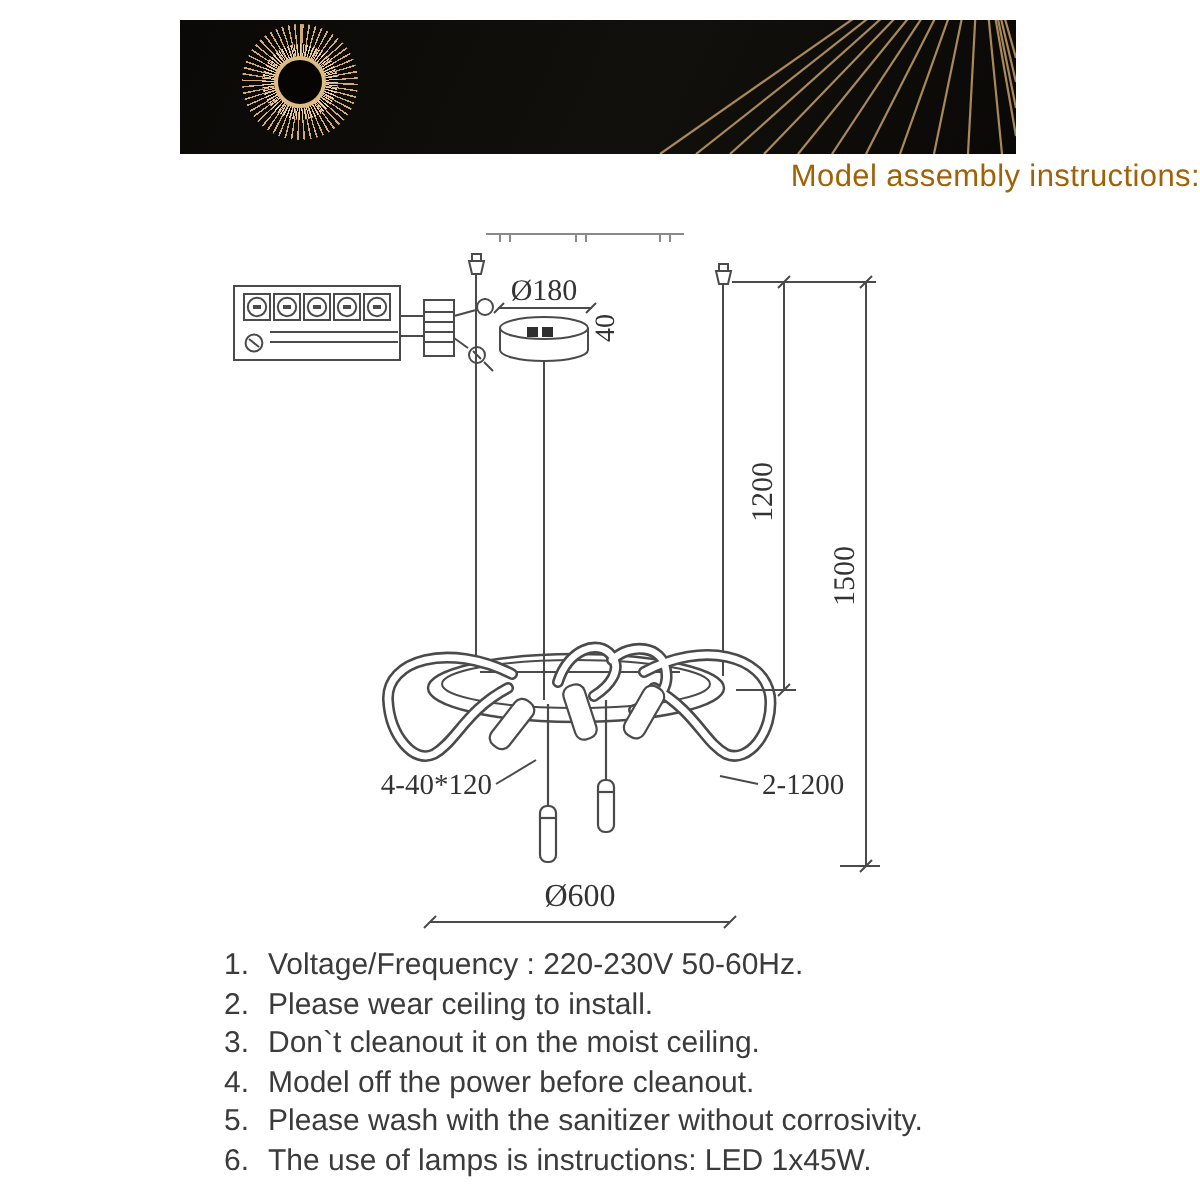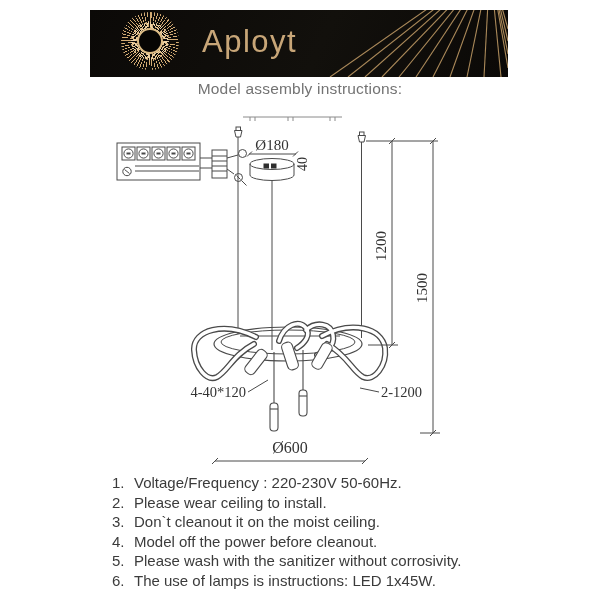--- a/index.html
+++ b/index.html
@@ -13,22 +13,22 @@
              background:repeating-conic-gradient(from 2deg,#d2ab74 0deg 1.7deg,rgba(0,0,0,0) 1.7deg 6.4deg);}
   #logo-rays-inner{position:absolute;left:41px;top:12px;width:38px;height:38px;border-radius:50%;
              background:repeating-conic-gradient(from 0deg,#ecd2a6 0deg 2deg,rgba(0,0,0,0) 2deg 5deg);}
   #logo-center{position:absolute;left:47px;top:18px;width:26px;height:26px;border-radius:50%;
                background:#070503;border:2px solid #dcbb85;box-sizing:border-box;}
   #brand{position:absolute;left:112px;top:14px;font-size:31px;letter-spacing:1.5px;
          color:#c8a678;font-weight:400;}
   #corner-rays{position:absolute;right:0;top:0;width:200px;height:67px;}
 
   
-  #title{position:absolute;left:0;top:80px;width:600px;text-align:center;
-         color:#737373;font-size:15.5px;line-height:17px;letter-spacing:.2px;}
+  #title{position:absolute;left:0;top:80px;width:600px;text-align:right;
+         color:#a16207;font-size:15.5px;line-height:17px;letter-spacing:.2px;}
 
   
   #drawing{position:absolute;left:90px;top:112px;width:420px;height:360px;}
   #drawing text{font-family:"Liberation Serif",serif;fill:#333;}
 
   
   #instructions{position:absolute;left:112px;top:473px;width:460px;
                 color:#3b3b3b;font-size:15px;line-height:19.5px;}
   .instr-row{display:flex;}
   .instr-num{width:22px;flex:0 0 22px;text-align:left;}
@@ -36,21 +36,20 @@
 </style>
 </head>
 <body>
 
 <div id="page">
 
   <div id="banner">
     <div id="logo-rays"></div>
     <div id="logo-rays-inner"></div>
     <div id="logo-center"></div>
-    <div id="brand">Aployt</div>
     <svg id="corner-rays" viewBox="0 0 200 67">
       <g stroke="#b3905e" stroke-width="1.1" opacity="0.95">
         <line x1="182" y1="-45" x2="22" y2="67"></line>
         <line x1="182" y1="-45" x2="40" y2="67"></line>
         <line x1="182" y1="-45" x2="57" y2="67"></line>
         <line x1="182" y1="-45" x2="74" y2="67"></line>
         <line x1="182" y1="-45" x2="91" y2="67"></line>
         <line x1="182" y1="-45" x2="108" y2="67"></line>
         <line x1="182" y1="-45" x2="125" y2="67"></line>
         <line x1="182" y1="-45" x2="142" y2="67"></line>

